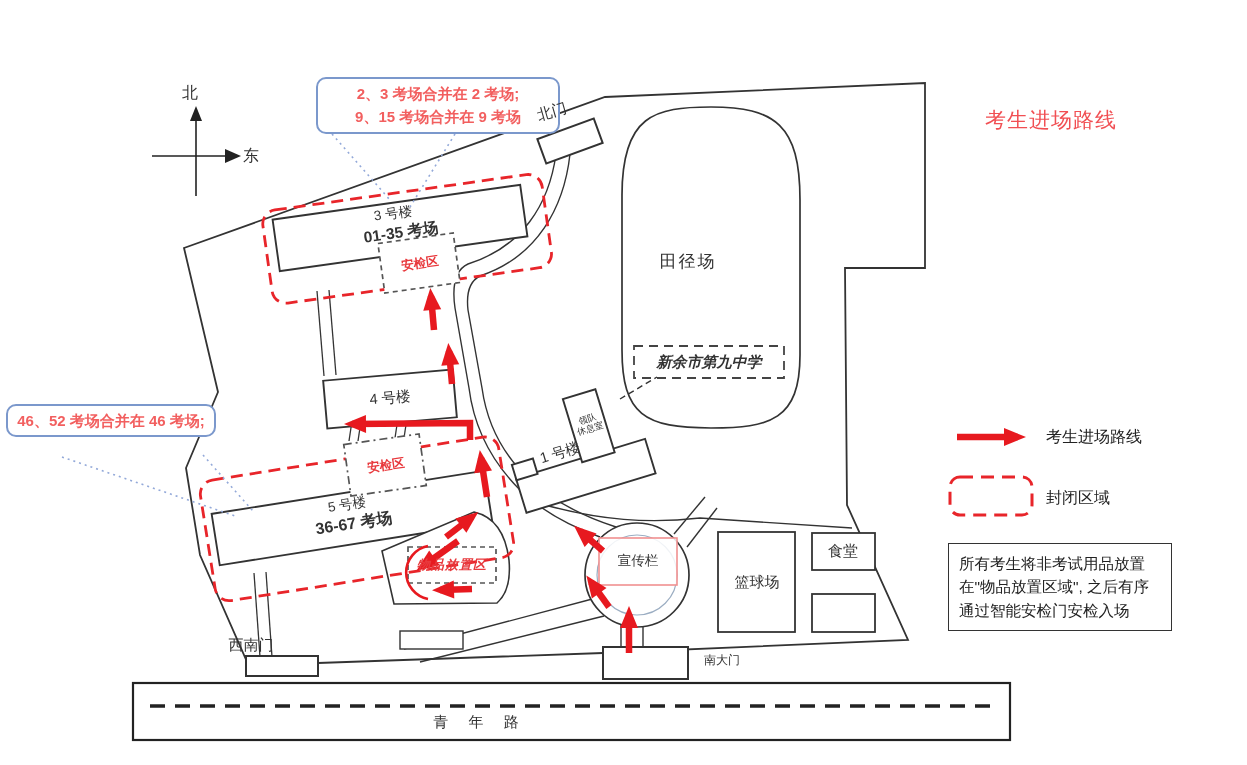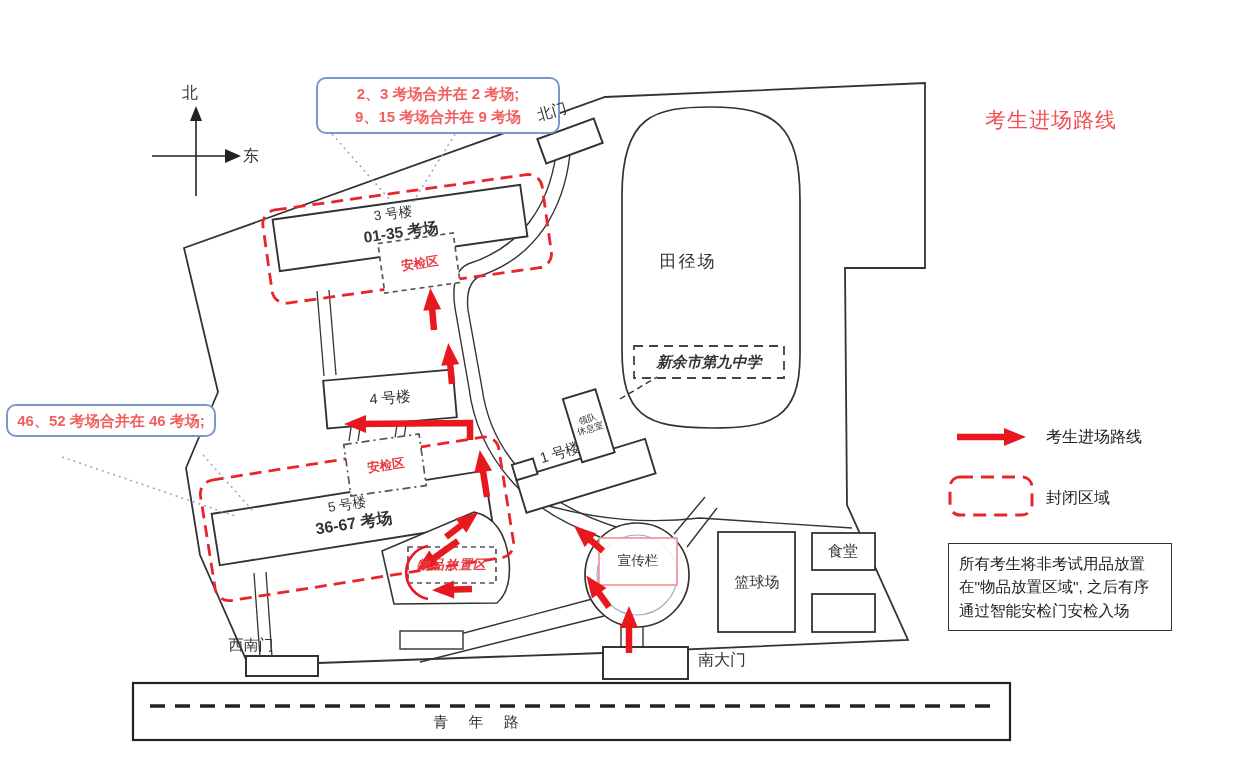--- a/index.html
+++ b/index.html
@@ -141,21 +141,21 @@
   <div>2、3 考场合并在 2 考场;</div>
   <div>9、15 考场合并在 9 考场</div>
 </div>
 
 <div class="ann" style="left:6px;top:397px;width:204px;font-size:15px;margin-top:7px;">
   <div>46、52 考场合并在 46 考场;</div>
 </div>
 
 <div class="lbl" style="left:552px;top:112px;font-size:15px;transform:translate(-50%,-50%) rotate(-16deg);">北门</div>
 <div class="lbl" style="left:251px;top:645px;font-size:15px;">西南门</div>
-<div class="lbl" style="left:722px;top:660px;font-size:16px;">南大门</div>
+<div class="lbl" style="left:722px;top:660px;font-size:12px;">南大门</div>
 
 <div class="lbl" style="left:393px;top:214px;font-size:13.5px;transform:translate(-50%,-50%) rotate(-8deg);">3 号楼</div>
 <div class="lbl" style="left:401px;top:233px;font-size:15.5px;font-weight:bold;transform:translate(-50%,-50%) rotate(-8deg);">01-35 考场</div>
 <div class="lbl red" style="left:420px;top:264px;font-size:12.5px;transform:translate(-50%,-50%) rotate(-8deg);">安检区</div>
 
 <div class="lbl" style="left:390px;top:398px;font-size:14.5px;transform:translate(-50%,-50%) rotate(-5deg);">4 号楼</div>
 <div class="lbl red" style="left:386px;top:466px;font-size:12.5px;transform:translate(-50%,-50%) rotate(-8deg);">安检区</div>
 
 <div class="lbl" style="left:347px;top:505px;font-size:13.5px;transform:translate(-50%,-50%) rotate(-9deg);">5 号楼</div>
 <div class="lbl" style="left:354px;top:524px;font-size:16px;font-weight:bold;transform:translate(-50%,-50%) rotate(-9deg);">36-67 考场</div>

